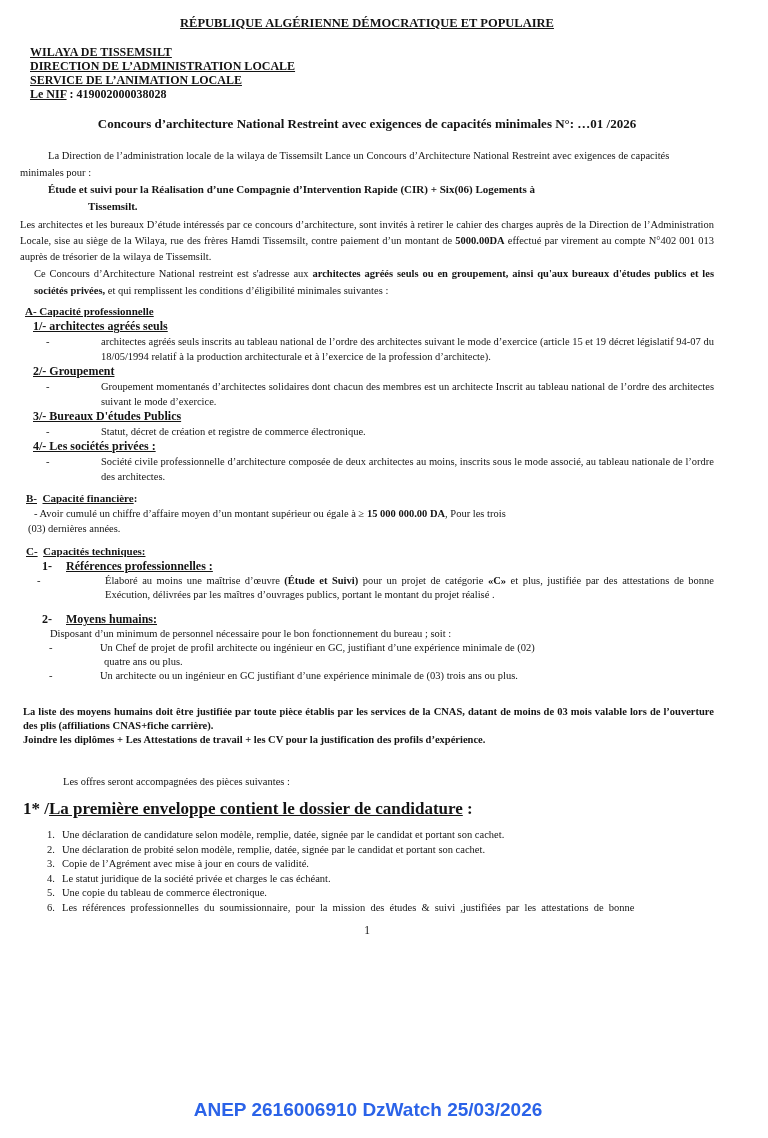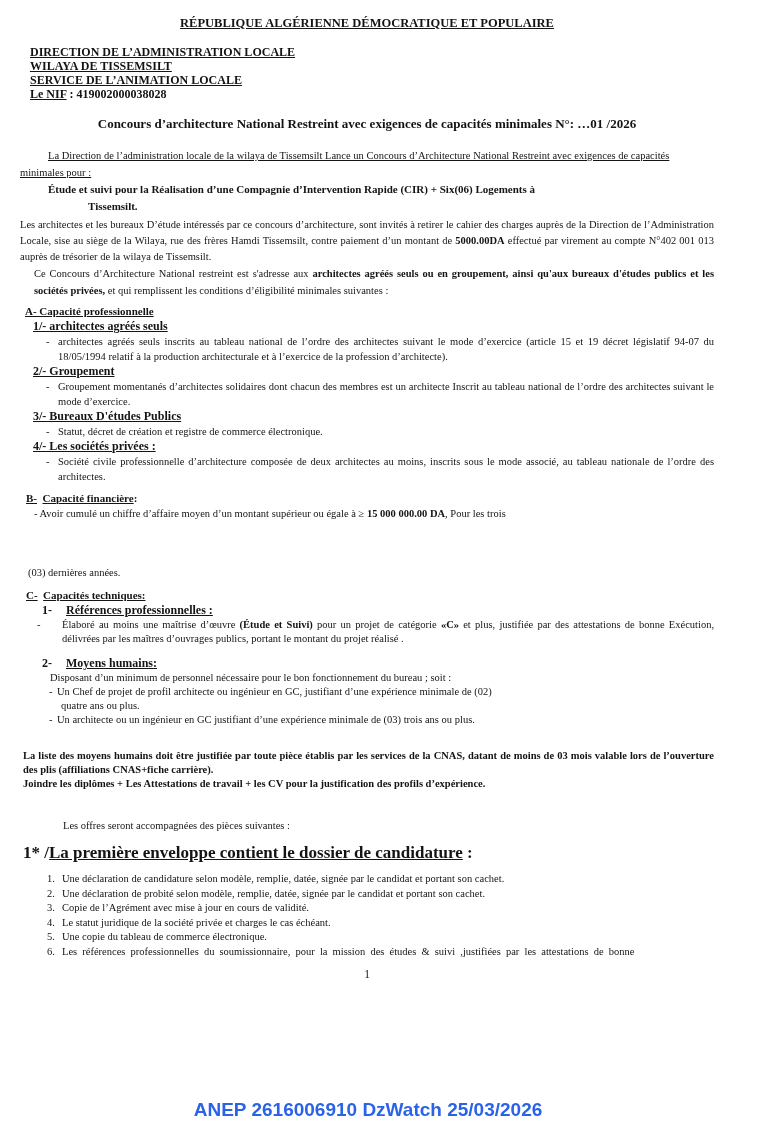--- a/index.html
+++ b/index.html
@@ -17,40 +17,40 @@
   .b { font-weight: bold; }
   .u { text-decoration: underline; }
   .center { text-align: center; }
   .just { text-align: justify; }
 
   .republic { padding-top: 15px; font-size: 12.5px; font-weight: bold; line-height: 16px; }
   .agency { margin: 14px 0 0 10px; }
   .agency p { font-size: 12px; font-weight: bold; line-height: 14px; }
   .doc-title { margin-top: 14px; font-size: 13px; font-weight: bold; line-height: 17px; }
 
-  .p-intro { margin-top: 16px; text-indent: 28px; line-height: 16.5px; text-decoration: underline; }
+  .p-intro { margin-top: 16px; text-indent: 28px; line-height: 16.5px; }
   .project { font-weight: bold; font-size: 11px; line-height: 17px; }
   .project .l1 { display: block; padding-left: 28px; }
   .project .l2 { display: block; padding-left: 68px; }
   .p-retrait { margin-top: 2px; line-height: 16px; }
   .p-adresse { margin-top: 1px; padding-left: 14px; line-height: 16.5px; }
 
   .h-sec { font-size: 11px; font-weight: bold; line-height: 15px; }
   .h-a { margin-top: 5px; margin-left: 5px; }
   .h-sub { margin-left: 13px; font-size: 12px; font-weight: bold; line-height: 15px; }
 
   .dash-item { display: flex; margin-left: 24px; font-size: 10.5px; line-height: 15px; }
   .dash-item .dash { flex: none; width: 14px; padding-left: 2px; }
-  .dash-item .txt { flex: 1; text-align: justify; }
+  .dash-item .txt { flex: 1; text-align: justify; margin-left: 43px; }
 
   .note-a { margin-left: 3px; line-height: 15px; }
 
   .h-b { margin-top: 7px; margin-left: 6px; }
   .b-line1 { margin-left: 14px; line-height: 15px; }
-  .b-line2 { margin-left: 8px; line-height: 15px; margin-top: 44px; }
+  .b-line2 { margin-left: 8px; line-height: 15px; }
 
   .h-c { margin-top: 8px; margin-left: 6px; }
   .ref-head { margin-left: 22px; }
   .gap { display: inline-block; width: 14px; }
   .c-item { margin-left: 15px; line-height: 14px; }
   .c-item .dash { width: 27px; }
 
   .h-moyens { margin-top: 10px; margin-left: 22px; }
   .moyens-intro { margin-left: 30px; line-height: 14px; }
   .m-item { margin-left: 27px; line-height: 14px; }
@@ -77,22 +77,22 @@
   }
 </style>
 </head>
 <body>
 
 <div class="page">
 
   <p class="republic center u">RÉPUBLIQUE ALGÉRIENNE DÉMOCRATIQUE ET POPULAIRE</p>
 
   <div class="agency">
+    <p class="u">WILAYA  DE TISSEMSILT</p>
     <p class="u">DIRECTION DE L’ADMINISTRATION LOCALE</p>
-    <p class="u">WILAYA  DE TISSEMSILT</p>
     <p class="u">SERVICE DE L’ANIMATION LOCALE</p>
     <p><span class="u">Le NIF</span><span> : 419002000038028</span></p>
   </div>
 
   <p class="doc-title center">Concours d’architecture National Restreint avec exigences de capacités minimales N°: …01 /2026</p>
 
   <p class="p-intro">La Direction de l’administration locale de la wilaya de Tissemsilt  Lance un  Concours d’Architecture National Restreint avec exigences de capacités minimales pour :</p>
 
   <div class="project">
     <span class="l1">Étude et suivi pour la  Réalisation d’une Compagnie  d’Intervention Rapide (CIR) + Six(06)  Logements à</span>

